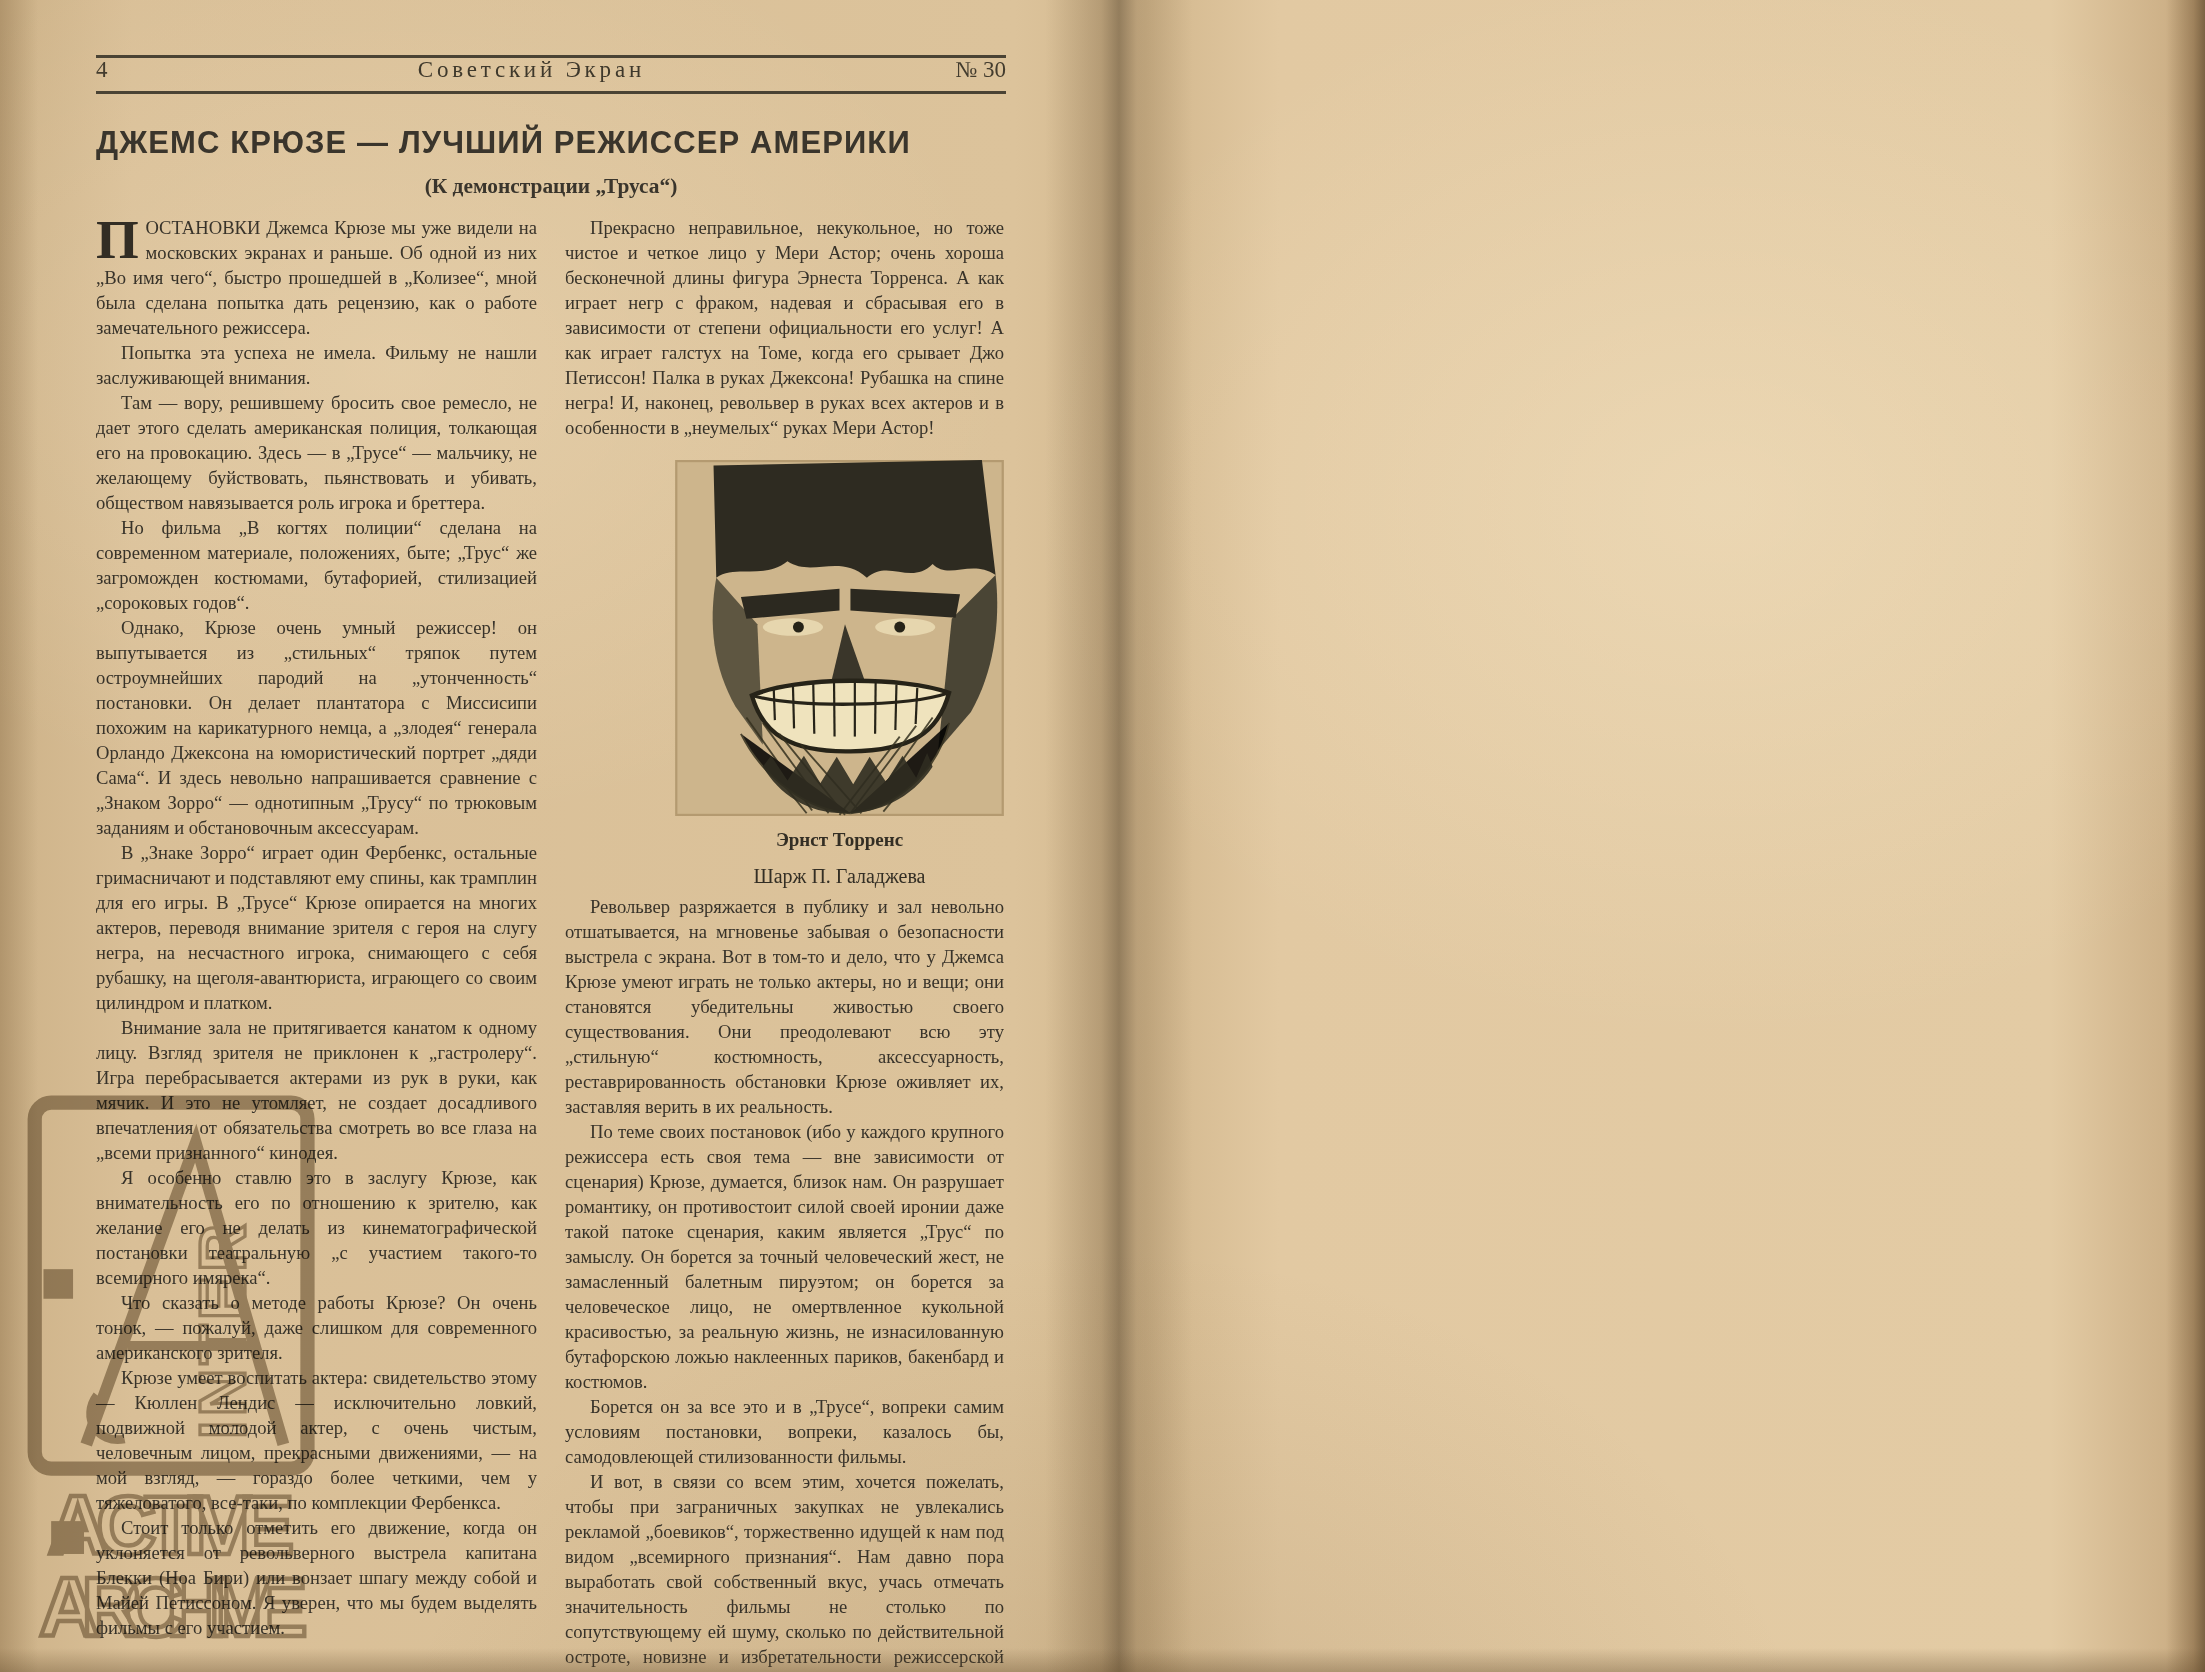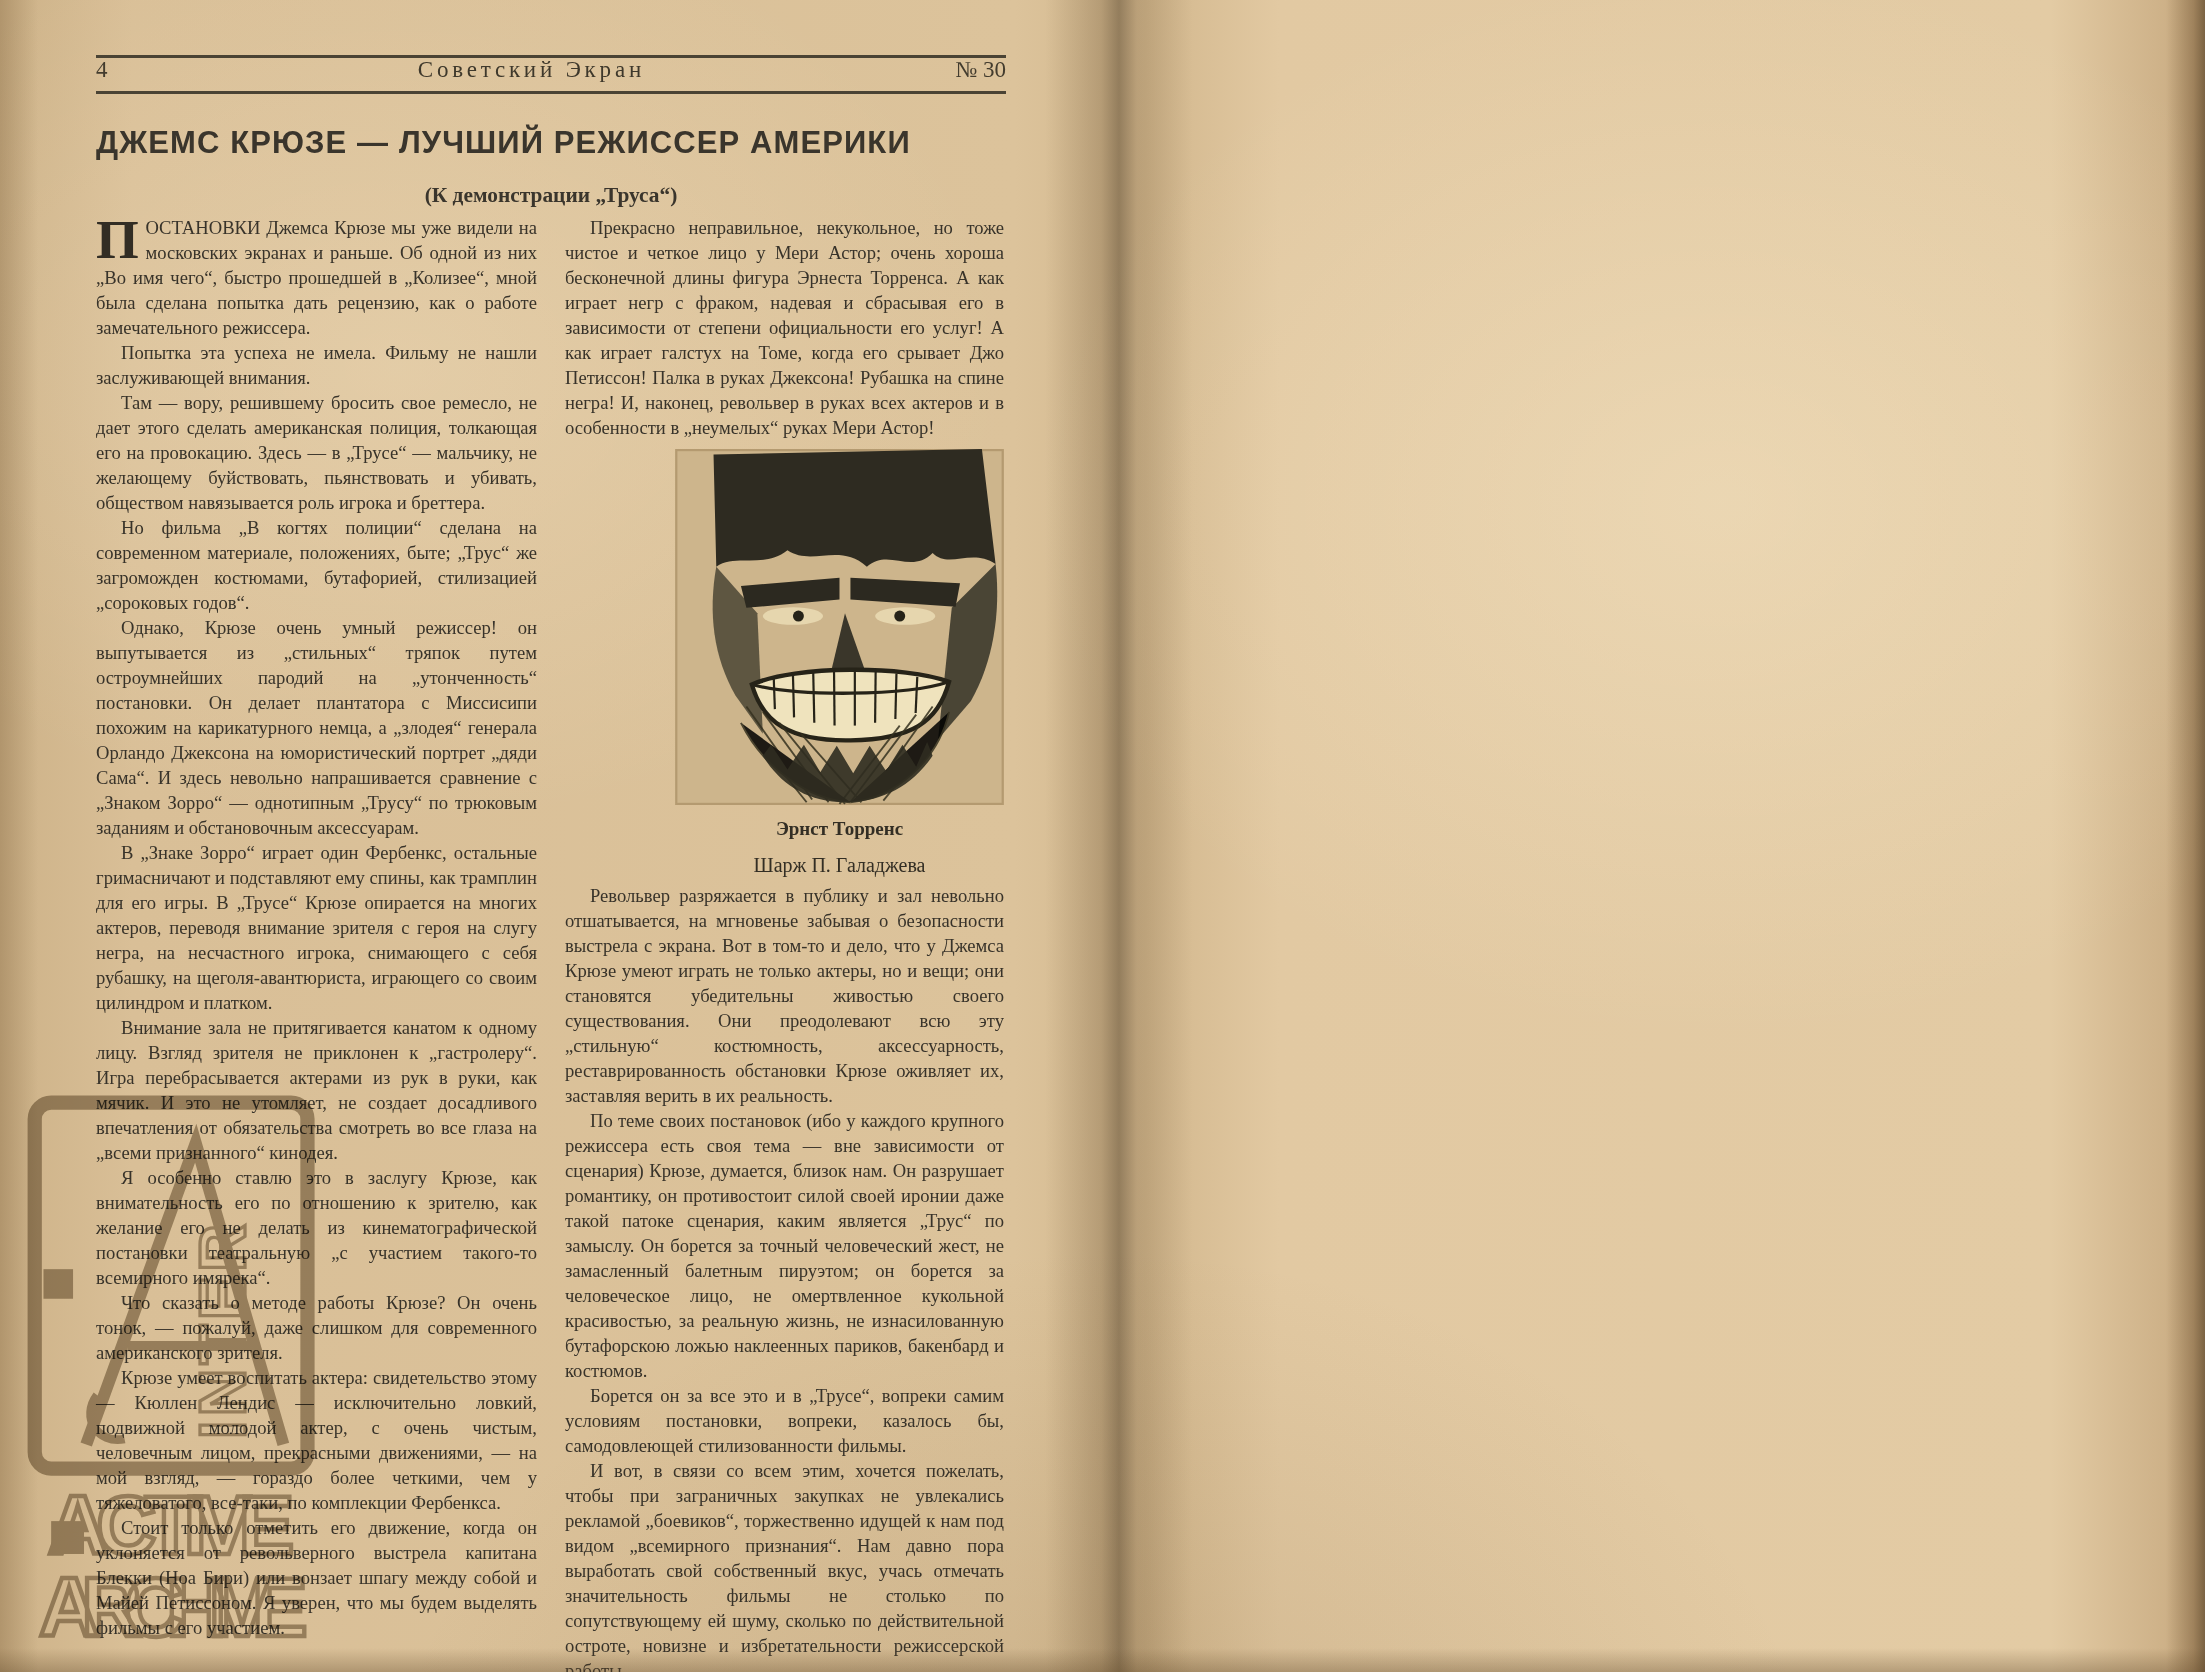--- a/index.html
+++ b/index.html
@@ -26,21 +26,21 @@
     background:linear-gradient(0deg,rgba(90,66,36,.35),rgba(0,0,0,0));}
   
   .rule{position:absolute;height:2.7px;background:#4a4334;}
   .runhead{position:absolute;display:flex;justify-content:space-between;align-items:baseline;}
   .runhead .num{font-size:23px;color:#433c2e;}
   .masthead{font-size:23px;font-weight:normal;letter-spacing:3.8px;color:#3e382b;}
   
   .art-title{position:absolute;font-family:"Liberation Sans",sans-serif;
     font-weight:bold;color:#3a352c;}
   #title-left{left:96px;top:125px;width:910px;font-size:31px;letter-spacing:1.1px;}
-  #subtitle-left{position:absolute;left:96px;top:183px;width:910px;text-align:center;
+  #subtitle-left{position:absolute;left:96px;top:174px;width:910px;text-align:center;
     font-size:21.4px;font-weight:bold;color:#3a352c;}
   
   .col{position:absolute;text-align:justify;font-size:18.6px;line-height:25px;color:#38332a;}
   .col p.para{margin:0;text-indent:25px;}
   .col p.para.has-drop{text-indent:0;}
   .dropcap{float:left;font-size:55px;line-height:43px;padding:3.3px 6.6px 0 0;font-weight:bold;color:#322d24;}
   
   .fig-caption{font-weight:bold;text-align:center;font-size:19px;line-height:24px;color:#332e24;}
   #caricature-figure{float:right;width:329px;margin:3.3px 0 5.5px 14.3px;}
   #caricature-figure svg{display:block;width:329px;height:356px;}
@@ -78,21 +78,21 @@
         <p class="para">Я особенно ставлю это в заслугу Крюзе, как внимательность его по отношению к зрителю, как желание его не делать из кинематографической постановки театральную „с участием такого-то всемирного имярека“.</p>
         <p class="para">Что сказать о методе работы Крюзе? Он очень тонок, — пожалуй, даже слишком для современного американского зрителя.</p>
         <p class="para">Крюзе умеет воспитать актера: свидетельство этому — Кюллен Лендис — исключительно ловкий, подвижной молодой актер, с очень чистым, человечным лицом, прекрасными движениями, — на мой взгляд, — гораздо более четкими, чем у тяжеловатого, все-таки, по комплекции Фербенкса.</p>
         <p class="para">Стоит только отметить его движение, когда он уклоняется от револьверного выстрела капитана Блекки (Ноа Бири) или вонзает шпагу между собой и Майей Петиссоном. Я уверен, что мы будем выделять фильмы с его участием.</p>
       </div>
 
     <div class="col" style="left:565px;top:215px;width:439px;">
       <div>
           <p class="para">Прекрасно неправильное, некукольное, но тоже чистое и четкое лицо у Мери Астор; очень хороша бесконечной длины фигура Эрнеста Торренса. А как играет негр с фраком, надевая и сбрасывая его в зависимости от степени официальности его услуг! А как играет галстух на Томе, когда его срывает Джо Петиссон! Палка в руках Джексона! Рубашка на спине негра! И, наконец, револьвер в руках всех актеров и в особенности в „неумелых“ руках Мери Астор!</p>
         </div>
-      <figure id="caricature-figure" style="margin-top:9px;">
+      <figure id="caricature-figure" style="margin-top:20px;">
         <svg viewBox="0 0 600 650" aria-hidden="true">
           <rect x="0" y="0" width="600" height="650" fill="#cdb58c"></rect>
           <rect x="2" y="2" width="596" height="646" fill="none" stroke="#b49a70" stroke-width="4"></rect>
 
           <path d="M70,10 L560,0 L585,210 C540,180 500,220 470,190 C430,230 390,180 350,215 C300,170 250,215 205,185 C160,220 110,190 75,215 Z" fill="#2e2b21"></path>
 
           <path d="M75,215 C60,300 70,380 110,450 L160,520 L150,300 Z" fill="#4a4534" opacity=".85"></path>
           <path d="M585,210 C595,300 580,390 540,460 L480,530 L505,290 Z" fill="#3c382b" opacity=".9"></path>
 
           <path d="M120,250 L300,235 L300,275 L130,290 Z" fill="#2c2920"></path>

